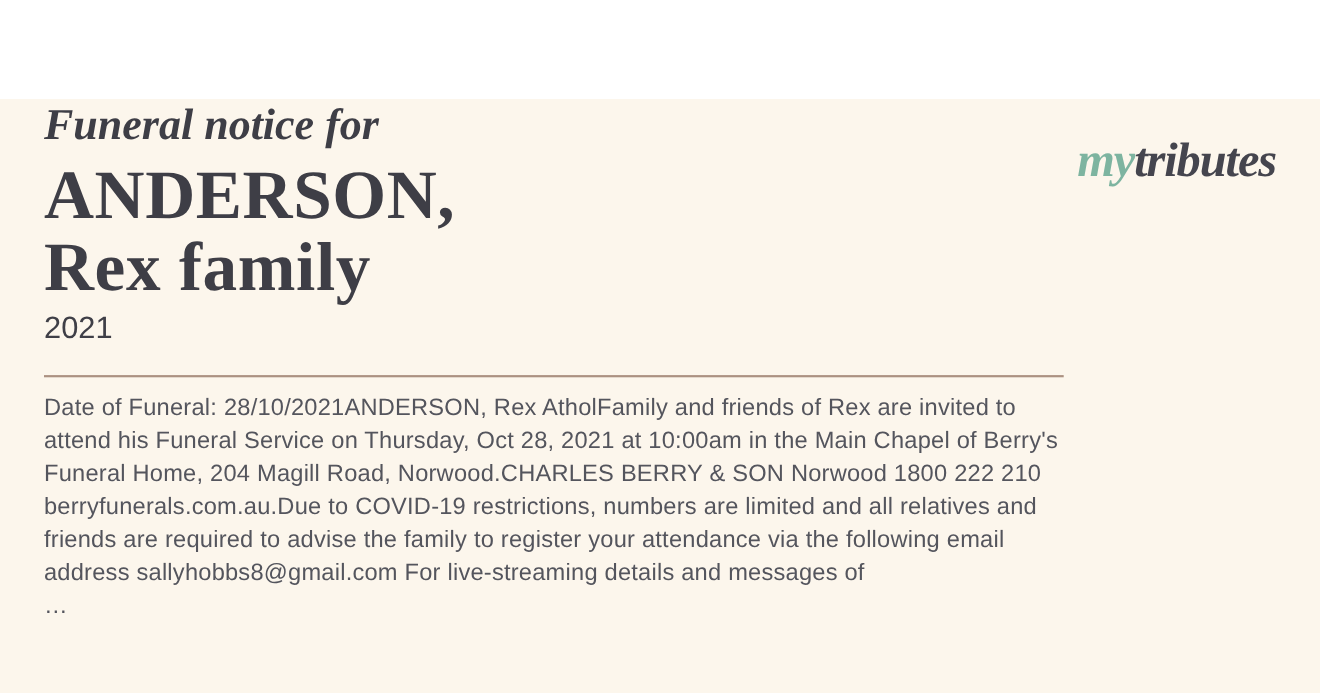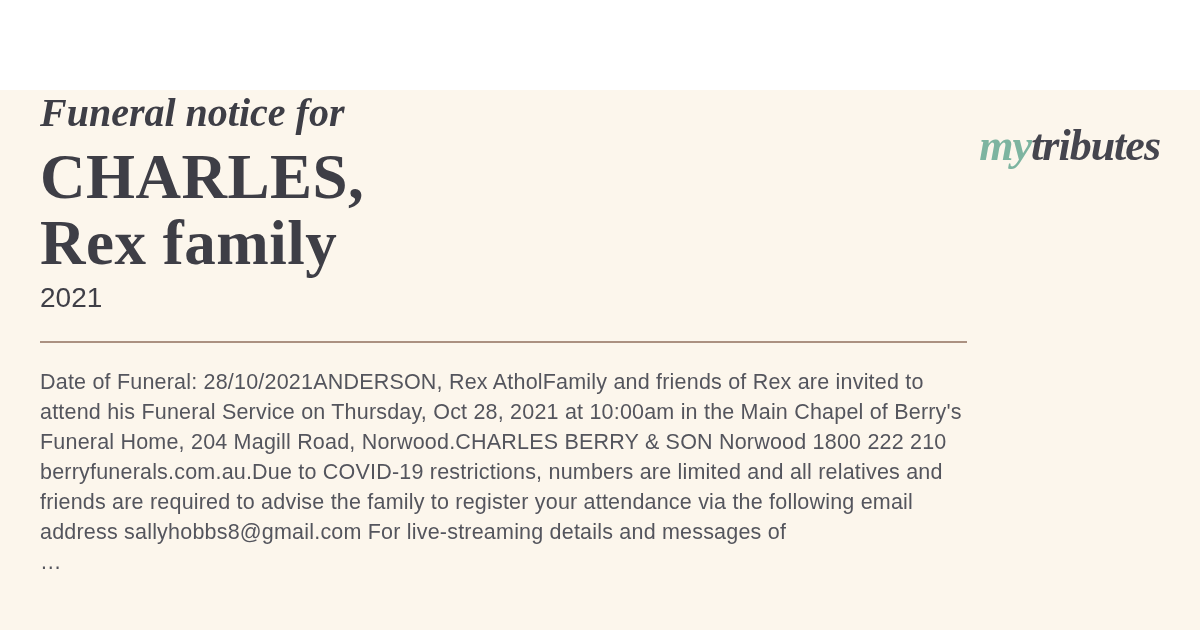--- a/index.html
+++ b/index.html
@@ -57,21 +57,21 @@
     line-height: 33px;
     color: #3F3F47;
   }
   .divider {
     margin: 27px 0 0;
     border: none;
     border-top: 2px solid #AB9181;
     width: 100%;
   }
   .body-text {
-    margin: 24px 0 0;
+    margin: 12px 0 0;
     font-size: 21.5px;
     line-height: 30px;
     letter-spacing: 0.2px;
     color: #54555D;
     max-width: 1130px;
   }
   .ellipsis {
     margin: 0;
     font-size: 21.5px;
     line-height: 30px;
@@ -82,21 +82,21 @@
 <body>
 
 <div class="card">
 
   <div class="logo"><span class="logo-my">my</span><span class="logo-tributes">tributes</span></div>
 
   <div class="content">
     <div class="kicker">Funeral notice for</div>
 
     <h1 class="name">
-      <span class="name-line">CHARLES,</span>
+      <span class="name-line">ANDERSON,</span>
       <span class="name-line">Rex family</span>
     </h1>
 
     <div class="year">2021</div>
 
     <hr class="divider">
 
     <p class="body-text">Date of Funeral: 28/10/2021ANDERSON, Rex AtholFamily and friends of Rex are invited to attend his Funeral Service on Thursday, Oct 28, 2021 at 10:00am in the Main Chapel of Berry's Funeral Home, 204 Magill Road, Norwood.CHARLES BERRY &amp; SON Norwood 1800 222 210 berryfunerals.com.au.Due to COVID-19 restrictions, numbers are limited and all relatives and friends are required to advise the family to register your attendance via the following email address sallyhobbs8@gmail.com For live-streaming details and messages of</p>
     <div class="ellipsis">…</div>
   </div>

